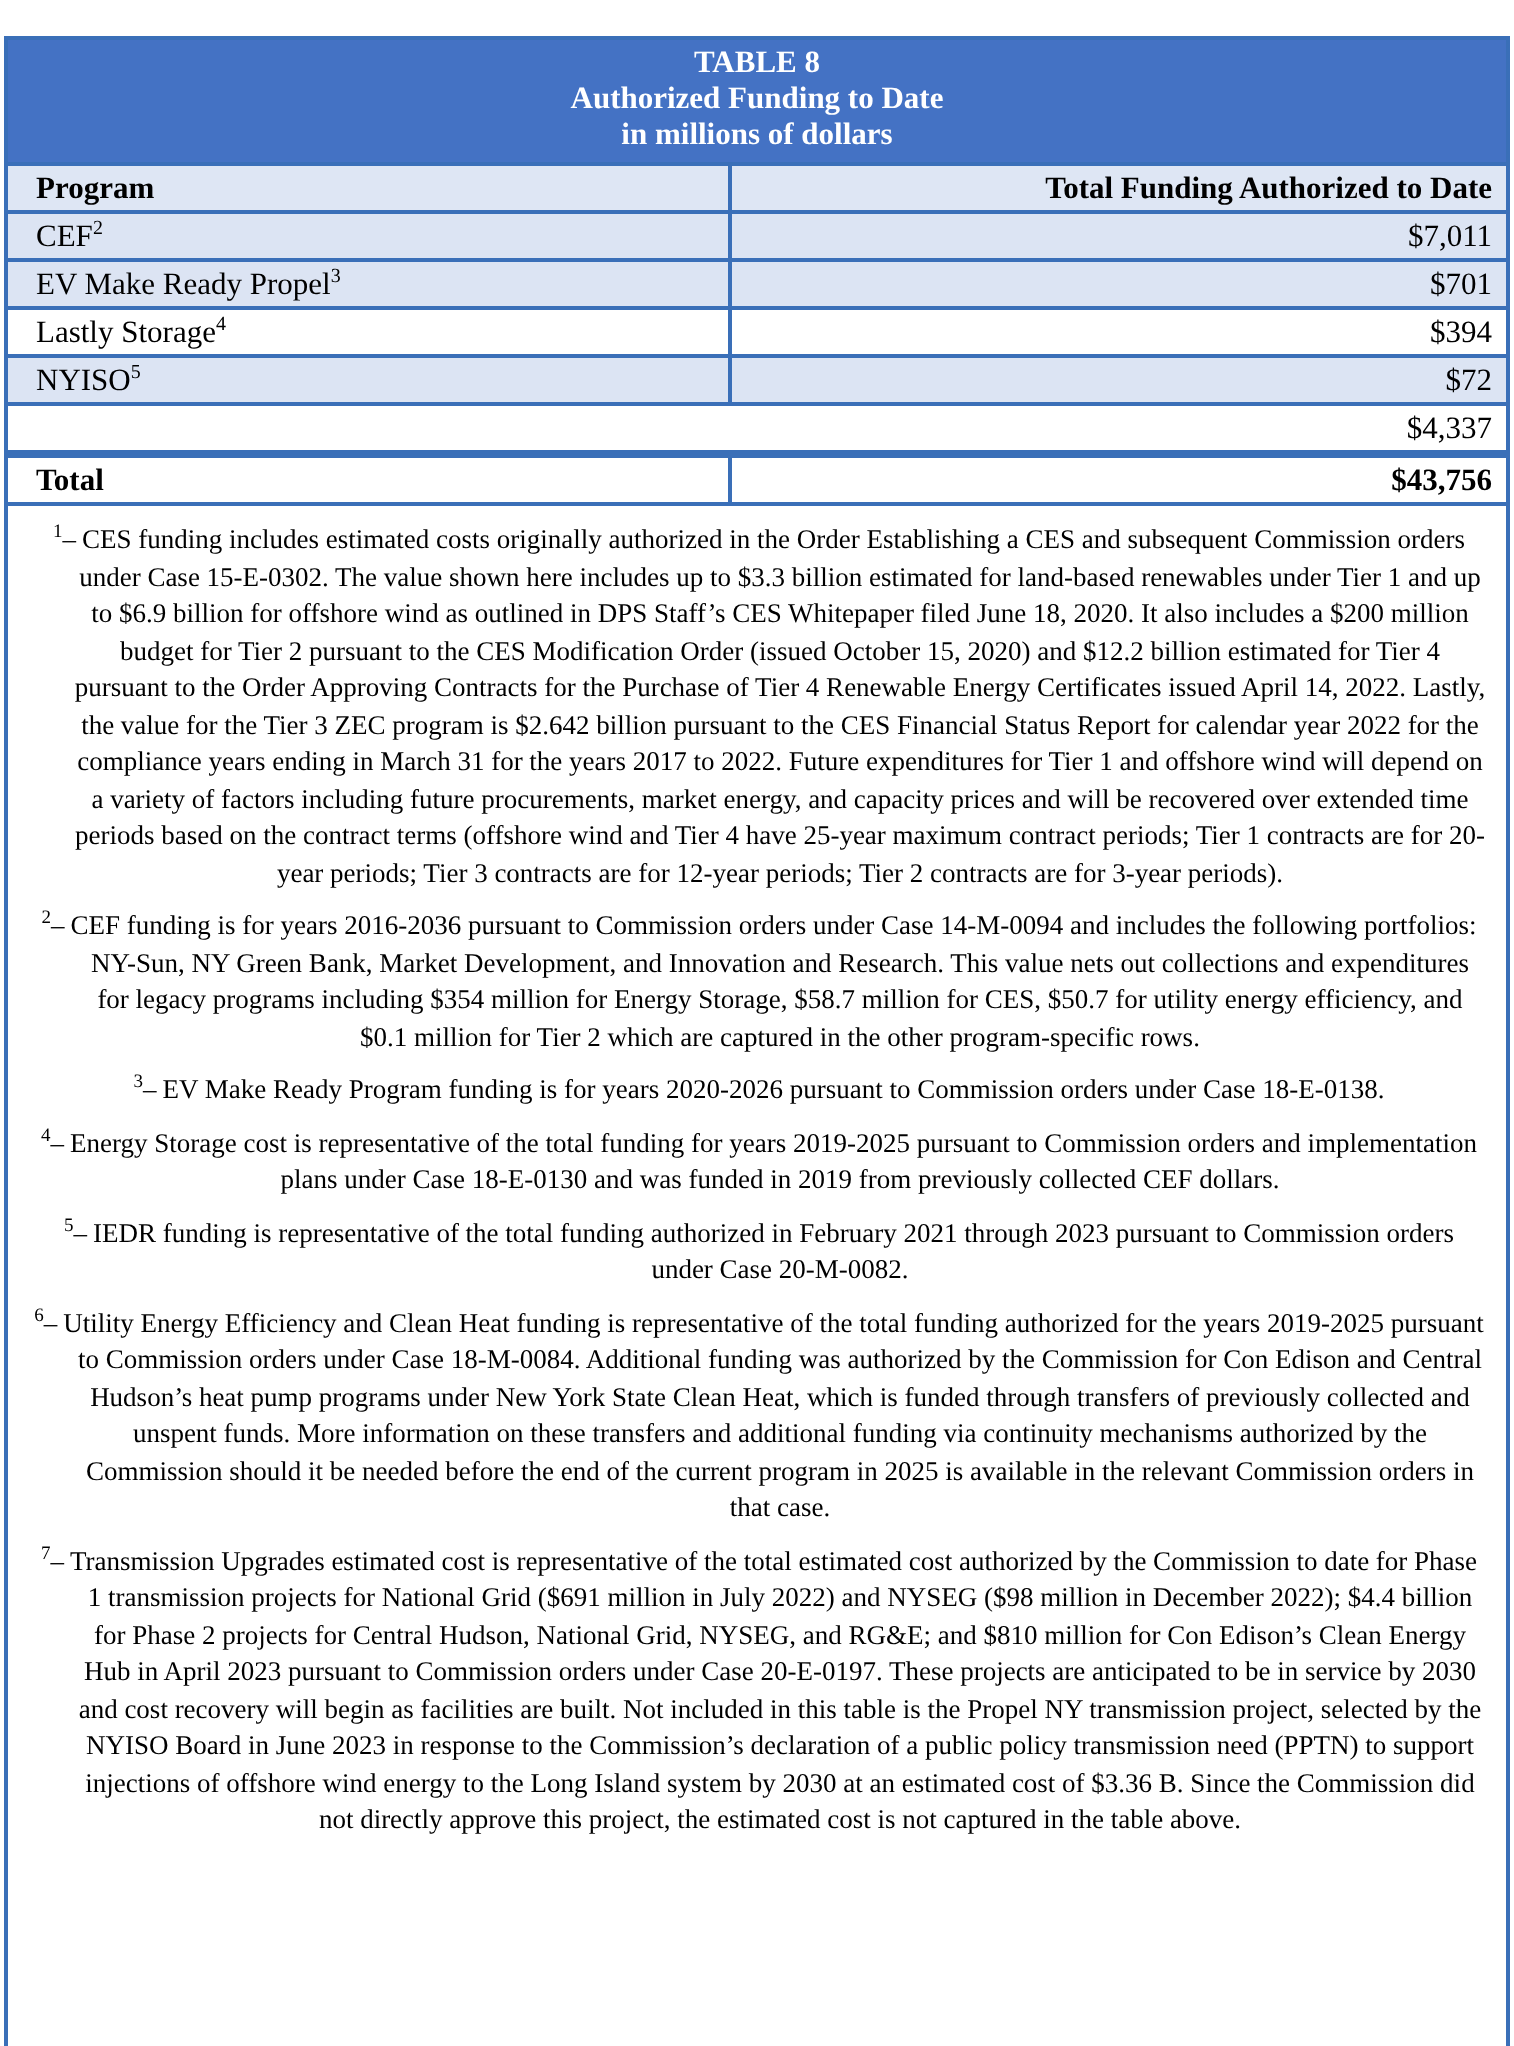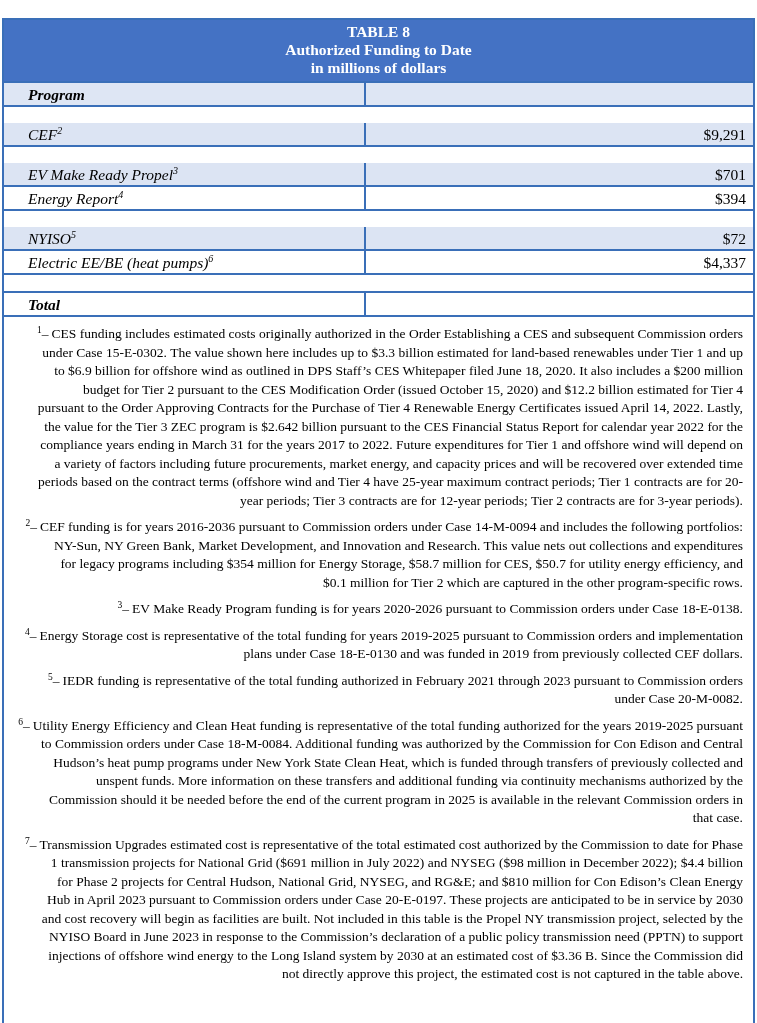--- a/index.html
+++ b/index.html
@@ -21,88 +21,89 @@
   .title-band{
     background:var(--header_band);color:var(--title_text);
     text-align:center;font-weight:bold;font-size:15.5px;line-height:18px;
     padding:3px 0 4px;border-bottom:2px solid var(--border);
   }
   .tbl{width:100%;}
   .trow{
     display:flex;align-items:stretch;border-bottom:2px solid var(--border);
     font-size:15.5px;background:#fff;
   }
-  .trow.shaded{background:var(--row_shaded);margin-top:16px;}
+  .trow.shaded{background:var(--row_shaded);}
   .thead-row{background:var(--header_row);font-weight:bold;}
   .cell{line-height:21px;padding-top:1px;box-sizing:border-box;}
   .cell-program{
     width:362px;border-right:2px solid var(--border);
-    padding-left:24px;flex-shrink:0;font-style:italic;
+    padding-left:14px;flex-shrink:0;
   }
   .cell-value{flex:1;text-align:right;padding-right:7px;}
   .total-row{font-weight:bold;}
   sup.rowsup{font-size:10px;line-height:0;}
   .footnotes{
     padding:8px 10px 0 12px;font-size:13.5px;line-height:18.5px;
   }
   .fn{
     margin:0 0 8px 0;padding-left:21px;text-indent:-21px;
-    text-align:right;
+    text-align:center;
   }
   .fn sup{font-size:9.5px;line-height:0;}
   .fn-dash{padding-right:3px;}
 </style>
 </head>
 <body>
 
 <div class="frame">
 
   <div class="title-band">
     <div>TABLE 8</div>
     <div>Authorized Funding to Date</div>
     <div>in millions of dollars</div>
   </div>
 
   <div class="tbl">
 
     <div class="trow thead-row">
       <div class="cell cell-program">Program</div>
+      <div class="cell cell-value">Total Funding Authorized to Date</div>
     </div>
 
 
     <div class="trow shaded">
       <div class="cell cell-program"><span>CEF</span><sup class="rowsup">2</sup></div>
-      <div class="cell cell-value">$9,291</div>
+      <div class="cell cell-value">$7,011</div>
     </div>
 
     <div class="trow shaded">
       <div class="cell cell-program"><span>EV Make Ready Propel</span><sup class="rowsup">3</sup></div>
       <div class="cell cell-value">$701</div>
     </div>
 
     <div class="trow">
-      <div class="cell cell-program"><span>Energy Report</span><sup class="rowsup">4</sup></div>
+      <div class="cell cell-program"><span>Lastly Storage</span><sup class="rowsup">4</sup></div>
       <div class="cell cell-value">$394</div>
     </div>
 
     <div class="trow shaded">
       <div class="cell cell-program"><span>NYISO</span><sup class="rowsup">5</sup></div>
       <div class="cell cell-value">$72</div>
     </div>
 
     <div class="trow">
-      <div class="cell cell-program"><span>Electric EE/BE (heat pumps)</span><sup class="rowsup">6</sup></div>
       <div class="cell cell-value">$4,337</div>
     </div>
 
     <div class="trow shaded">
     </div>
 
     <div class="trow total-row">
       <div class="cell cell-program">Total</div>
+      <div class="cell cell-value">$43,756</div>
     </div>
 
   </div>
 
   <div class="footnotes">
     <p class="fn"><sup>1</sup><span class="fn-dash">–</span><span>CES funding includes estimated costs originally authorized in the Order Establishing a CES and subsequent Commission orders under Case 15-E-0302. The value shown here includes up to $3.3 billion estimated for land-based renewables under Tier 1 and up to $6.9 billion for offshore wind as outlined in DPS Staff’s CES Whitepaper filed June 18, 2020.  It also includes a $200 million budget for Tier 2 pursuant to the CES Modification Order (issued October 15, 2020) and $12.2 billion estimated for Tier 4 pursuant to the Order Approving Contracts for the Purchase of Tier 4 Renewable Energy Certificates issued April 14, 2022.  Lastly, the value for the Tier 3 ZEC program is $2.642 billion pursuant to the CES Financial Status Report for calendar year 2022 for the compliance years ending in March 31 for the years 2017 to 2022. Future expenditures for Tier 1 and offshore wind will depend on a variety of factors including future procurements, market energy, and capacity prices and will be recovered over extended time periods based on the contract terms (offshore wind and Tier 4 have 25-year maximum contract periods; Tier 1 contracts are for 20-year periods; Tier 3 contracts are for 12-year periods; Tier 2 contracts are for 3-year periods).</span></p>
     <p class="fn"><sup>2</sup><span class="fn-dash">–</span><span>CEF funding is for years 2016-2036 pursuant to Commission orders under Case 14-M-0094 and includes the following portfolios: NY-Sun, NY Green Bank, Market Development, and Innovation and Research.  This value nets out collections and expenditures for legacy programs including $354 million for Energy Storage, $58.7 million for CES, $50.7 for utility energy efficiency, and $0.1 million for Tier 2 which are captured in the other program-specific rows.</span></p>
     <p class="fn"><sup>3</sup><span class="fn-dash">–</span><span>EV Make Ready Program funding is for years 2020-2026 pursuant to Commission orders under Case 18-E-0138.</span></p>
     <p class="fn"><sup>4</sup><span class="fn-dash">–</span><span>Energy Storage cost is representative of the total funding for years 2019-2025 pursuant to Commission orders and implementation plans under Case 18-E-0130 and was funded in 2019 from previously collected CEF dollars.</span></p>
     <p class="fn"><sup>5</sup><span class="fn-dash">–</span><span>IEDR funding is representative of the total funding authorized in February 2021 through 2023 pursuant to Commission orders under Case 20-M-0082.</span></p>

